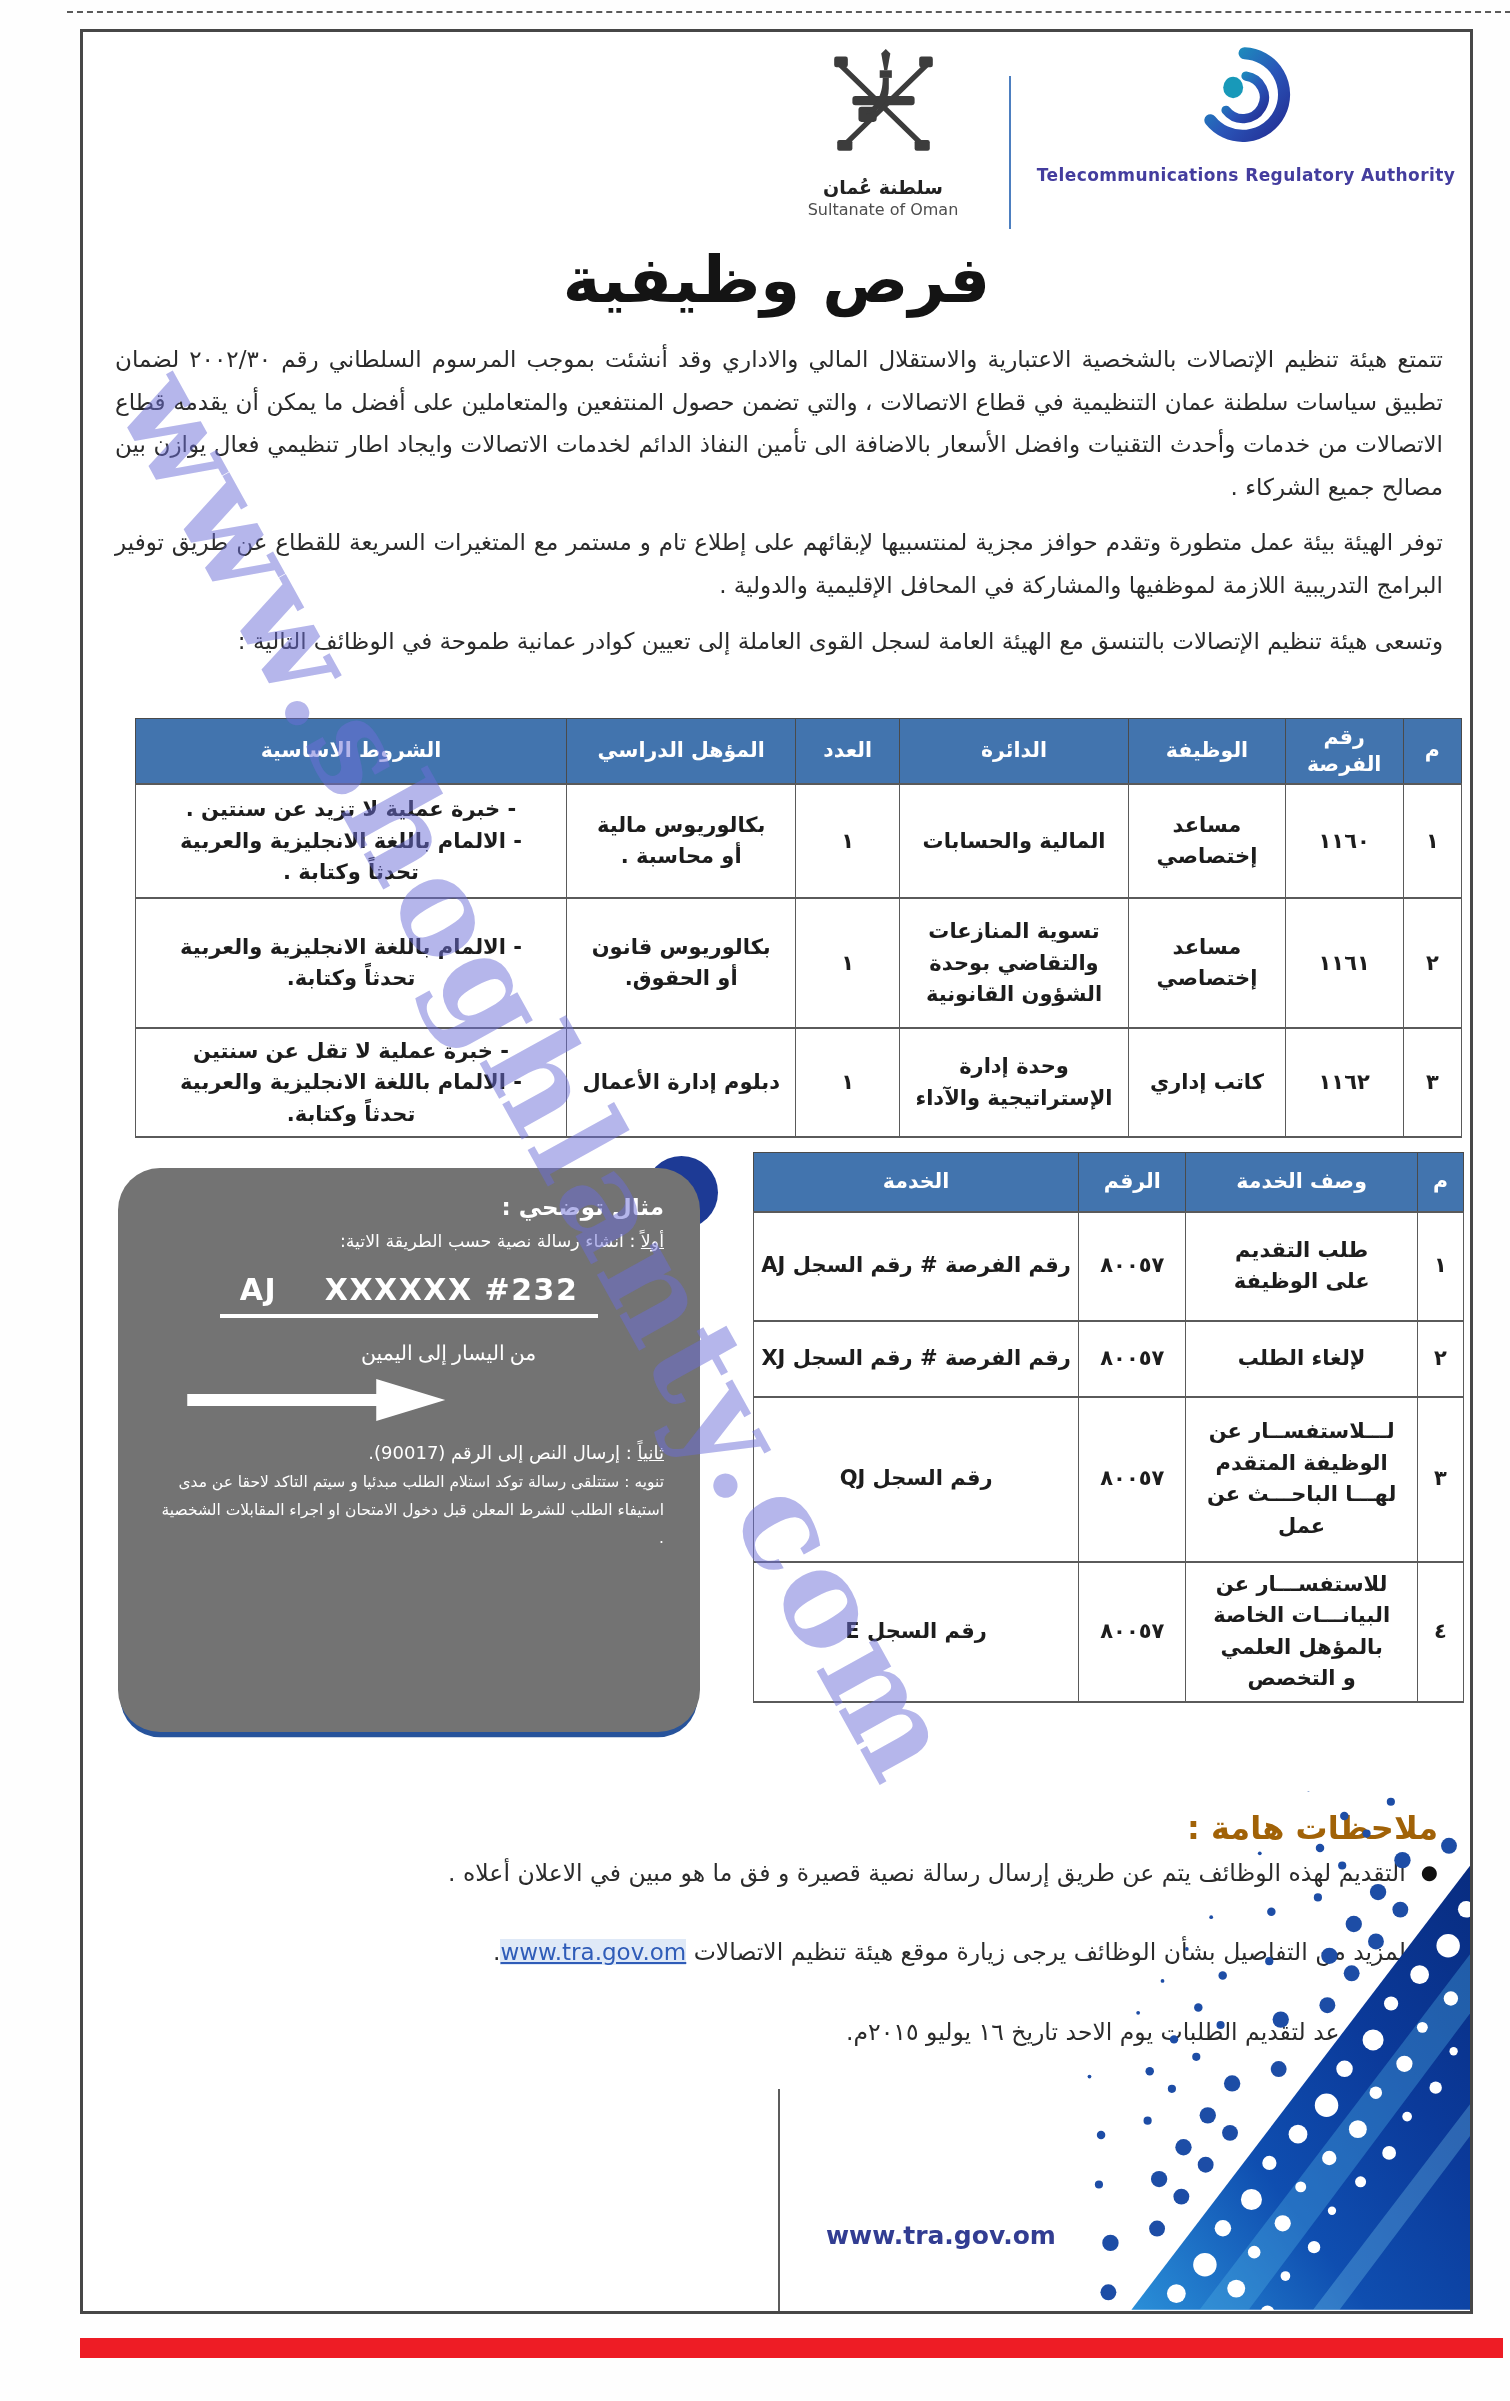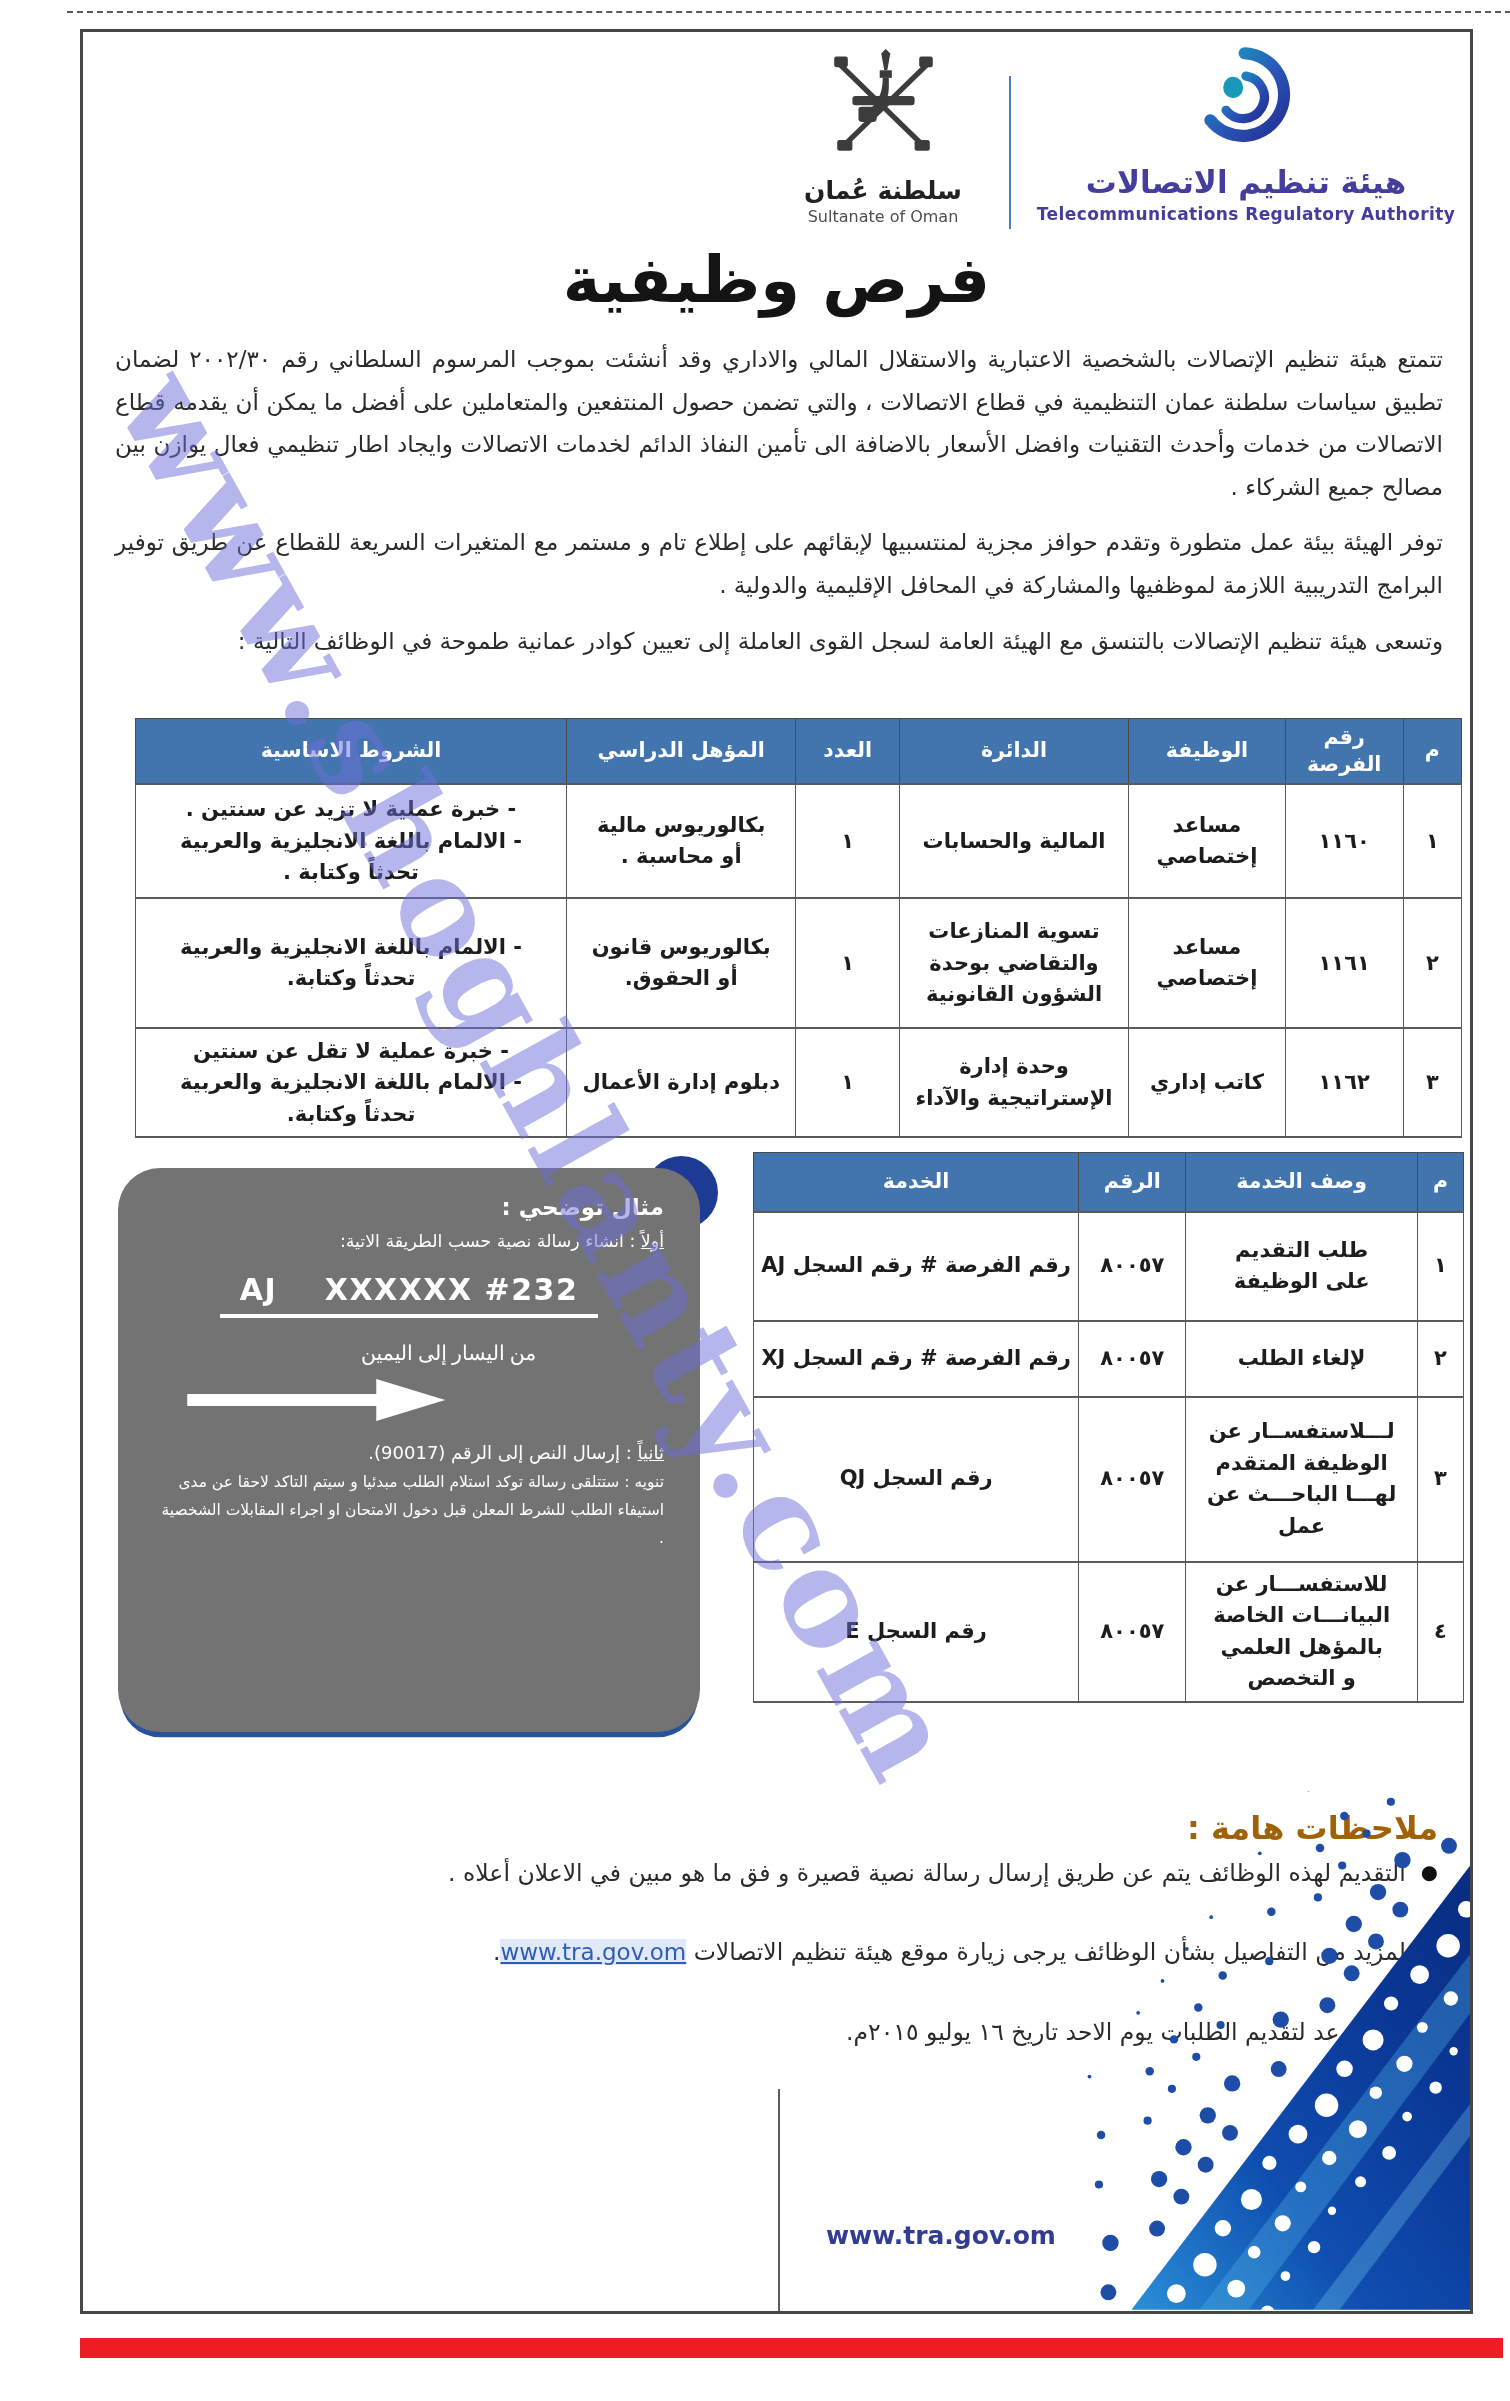--- a/index.html
+++ b/index.html
@@ -3,21 +3,21 @@
 <meta charset="utf-8">
 <style>
   html,body{margin:0;padding:0;background:#ffffff;}
   .page{position:relative;width:1511px;height:2401px;background:#fefefe;overflow:hidden;
         font-family:"DejaVu Sans",sans-serif;color:#222;}
   .topline{position:absolute;left:67px;top:10.6px;width:1444px;height:0;border-top:2.3px dashed #5a5a5a;}
   .frame{position:absolute;left:80px;top:29px;width:1393px;height:2285px;border:3px solid #474747;
          box-sizing:border-box;background:#fff;overflow:hidden;}
   
   .emblem-block{position:absolute;left:712px;top:16.7px;width:176px;text-align:center;}
-  .emblem-cap-ar{font-size:25px;font-weight:bold;color:#222;margin-top:1.5px;}
+  .emblem-cap-ar{font-size:19px;font-weight:bold;color:#222;margin-top:1.5px;}
   .emblem-cap-en{font-size:16px;color:#4d4d4d;margin-top:1.5px;}
   .hsep{position:absolute;left:926px;top:44px;width:2.3px;height:153px;background:#4d7fc0;}
   .logo-block{position:absolute;left:951px;top:12px;width:424px;text-align:center;}
   .logo-ar{font-size:31px;font-weight:bold;color:#443d9e;direction:rtl;margin-top:3px;}
   .logo-en{font-size:17px;font-weight:bold;color:#443d9e;margin-top:3.8px;letter-spacing:0.4px;}
   
   .doc-title{position:absolute;left:0;right:0;top:211px;text-align:center;font-size:64px;
              font-weight:bold;color:#141414;direction:rtl;}
   .para{position:absolute;left:32px;right:27px;direction:rtl;text-align:justify;font-size:23px;
         line-height:1.85;color:#2b2b2b;}
@@ -107,21 +107,20 @@
               <stop offset="0" stop-color="#17a3bf"></stop>
                 <stop offset="0.55" stop-color="#2a55b8"></stop>
                 <stop offset="1" stop-color="#232d93"></stop>
             </linearGradient>
           </defs>
           <path d="M 78 8 A 58 58 0 1 1 30 102" stroke="url(#traGrad)" stroke-width="17" fill="none" stroke-linecap="round"></path>
           <path d="M 80 40 A 30 30 0 1 1 52 88" stroke="url(#traGrad)" stroke-width="13" fill="none" stroke-linecap="round"></path>
           <ellipse cx="62" cy="56" rx="14" ry="15" fill="#1899b9"></ellipse>
         </svg>
       </span>
-      <div class="logo-ar">هيئة تنظيم الاتصالات</div>
       <div class="logo-en">Telecommunications Regulatory Authority</div>
     </div>
 
     <div class="doc-title">فرص وظيفية</div>
     <div class="para p1">تتمتع هيئة تنظيم الإتصالات بالشخصية الاعتبارية والاستقلال المالي والاداري وقد أنشئت بموجب المرسوم السلطاني رقم ٢٠٠٢/٣٠ لضمان تطبيق سياسات سلطنة عمان التنظيمية في قطاع الاتصالات ، والتي تضمن حصول المنتفعين والمتعاملين على أفضل ما يمكن أن يقدمه قطاع الاتصالات من خدمات وأحدث التقنيات وافضل الأسعار بالاضافة الى تأمين النفاذ الدائم لخدمات الاتصالات وايجاد اطار تنظيمي فعال يوازن بين مصالح جميع الشركاء .</div>
     <div class="para p3">وتسعى هيئة تنظيم الإتصالات بالتنسق مع الهيئة العامة لسجل القوى العاملة إلى تعيين كوادر عمانية طموحة  في الوظائف التالية :</div>
     <div class="para p2">توفر الهيئة بيئة عمل متطورة وتقدم حوافز مجزية لمنتسبيها لإبقائهم على إطلاع تام و مستمر مع المتغيرات السريعة للقطاع عن طريق توفير البرامج التدريبية اللازمة لموظفيها والمشاركة في المحافل الإقليمية والدولية .</div>
 
     <table class="tbl jobs-tbl">
       <colgroup>

